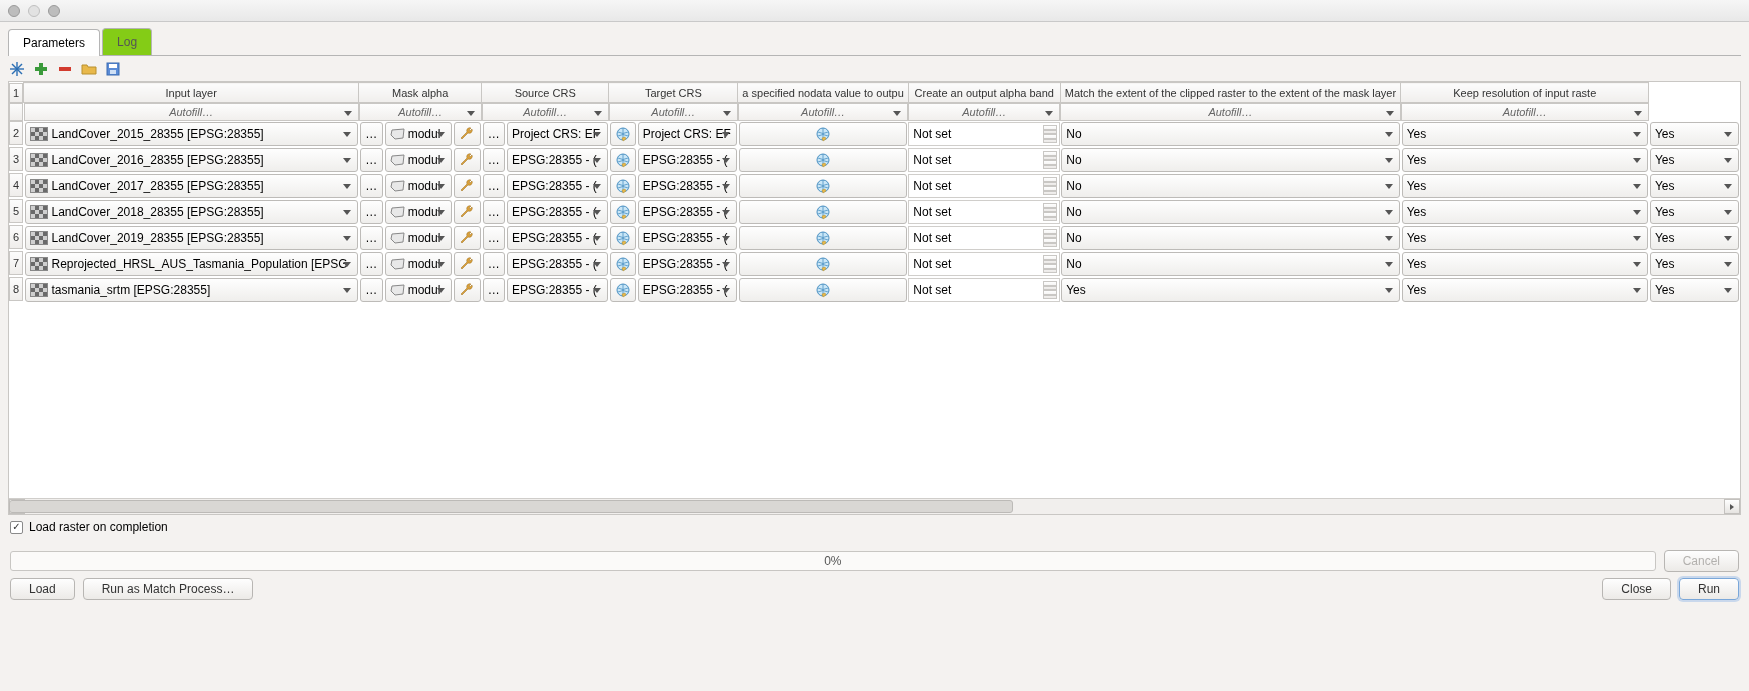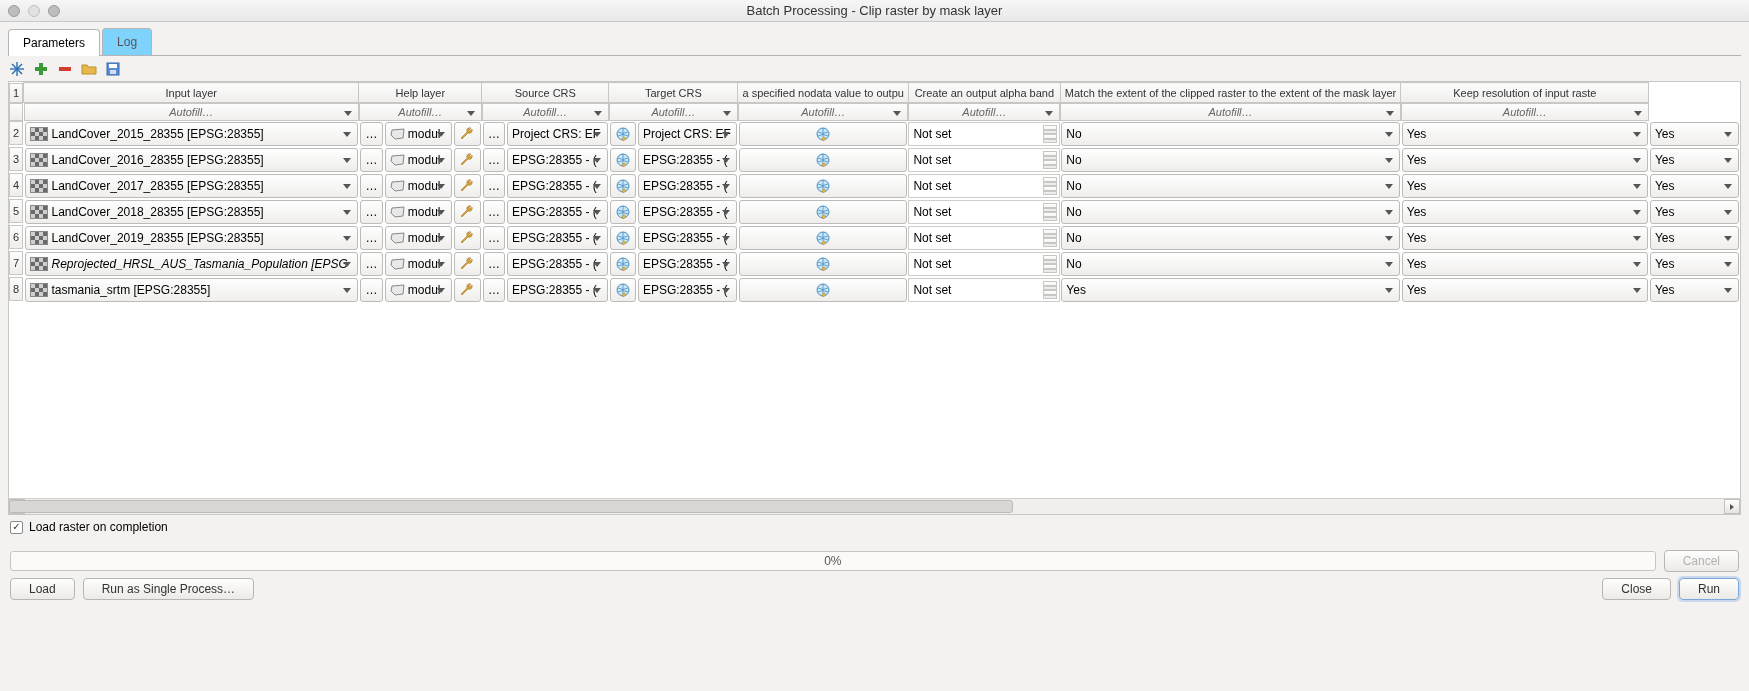--- a/index.html
+++ b/index.html
@@ -10,21 +10,21 @@
 .tl { width: 12px; height: 12px; border-radius: 50%; }
 .tl.red { background: #bdbdbd; border:1px solid #9a9a9a;}
 .tl.yel { background: #e2e2e2; border:1px solid #c0c0c0;}
 .tl.grn { background: #bdbdbd; border:1px solid #9a9a9a;}
 .title { position:absolute; left:0; right:0; text-align:center; color:#333; font-size:13px; }
 
 .content { padding: 6px 8px 4px 8px; }
 
 
 .tabbar { display:flex; border-bottom: 1px solid #b5b5b5; }
-.tab { padding: 6px 14px; border:1px solid #b5b5b5; border-bottom:none; background:#7dd3fc; border-top-left-radius:4px; border-top-right-radius:4px; margin-right:2px; color:#555; cursor:default; }
+.tab { padding: 6px 14px; border:1px solid #b5b5b5; border-bottom:none; background:#84cc16; border-top-left-radius:4px; border-top-right-radius:4px; margin-right:2px; color:#555; cursor:default; }
 .tab.active { background:#fff; color:#000; position:relative; top:1px; }
 
 
 .minibar { display:flex; gap:6px; padding:4px 0 3px 0; }
 .minibtn { width:18px; height:18px; display:flex; align-items:center; justify-content:center; }
 
 
 .gridwrap { position:relative; height:434px; border:1px solid #c9c7c4; background:#fff; overflow:hidden; }
 .grid { position:absolute; left:0; top:0; }
 .hdrcell { height:20px; border:1px solid #c9c7c4; background:linear-gradient(#fcfcfc,#f0eeec); text-align:center; font-size:11px; color:#333; padding:2px 4px; overflow:hidden; white-space:nowrap; }
@@ -69,21 +69,20 @@
 </style>
 </head>
 <body>
 
 <div class="titlebar">
   <div class="traffic">
     <div class="tl red"></div>
     <div class="tl yel"></div>
     <div class="tl grn"></div>
   </div>
-  <div class="title">Batch Processing - Clip raster by mask layer</div>
 </div>
 
 <div class="content">
 
   <div class="tabbar">
     <div class="tab active">Parameters</div>
     <div class="tab">Log</div>
   </div>
 
   <div class="minibar">
@@ -122,21 +121,21 @@
       </div>
   </div>
 
   <div class="gridwrap">
     <table class="grid" style="border-collapse:collapse;">
 
       <tbody>
           <tr>
         <td class="rownum" style="height:20px;">1</td>
         <td class="hdrcell" style="width:340px;margin-top:20px;">Input layer</td>
-        <td class="hdrcell" style="width:130px;" colspan="3">Help layer</td>
+        <td class="hdrcell" style="width:130px;" colspan="3">Mask alpha</td>
         <td class="hdrcell" style="width:130px;" colspan="2">Source CRS</td>
         <td class="hdrcell" style="width:130px;" colspan="2">Target CRS</td>
         <td class="hdrcell" style="width:155px;">a specified nodata value to outpu</td>
         <td class="hdrcell" style="width:140px;">Create an output alpha band</td>
         <td class="hdrcell" style="width:334px;">Match the extent of the clipped raster to the extent of the mask layer</td>
         <td class="hdrcell" style="width:144px;margin-top:43px;">Keep resolution of input raste</td>
       </tr>
 
       <tr>
         <td class="rownum" style="height:18px;"></td>
@@ -628,21 +627,21 @@
             </td>
             <td style="width:144px;">
               <div class="cell btnlook">
                 <span>Yes</span>
                 <span class="caret"></span>
               </div>
             </td>
           </tr>
           <tr>
             <td class="rownum" style="height:24px;">7</td>
-            <td style="width:318px;font-style:italic;">
+            <td style="width:318px;">
               <div class="cell btnlook">
                 <span class="rastericon"></span>
                 <span>Reprojected_HRSL_AUS_Tasmania_Population [EPSG</span>
                 <span class="caret"></span>
               </div>
             </td>
             <td style="width:22px;">
               <div class="cell btnlook dots">…</div>
             </td>
             <td style="width:70px;">
@@ -840,19 +839,19 @@
 
   <div class="progressrow">
     <div class="progress">
         <span>0%</span>
       </div>
     <button class="pbtn disabled">Cancel</button>
   </div>
 
   <div class="btnrow">
     <button class="pbtn">Load</button>
-    <button class="pbtn">Run as Single Process…</button>
+    <button class="pbtn">Run as Match Process…</button>
     <div class="spacer"></div>
     <button class="pbtn">Close</button>
     <button class="pbtn primary">Run</button>
   </div>
 
 </div>
 
 </body></html>

